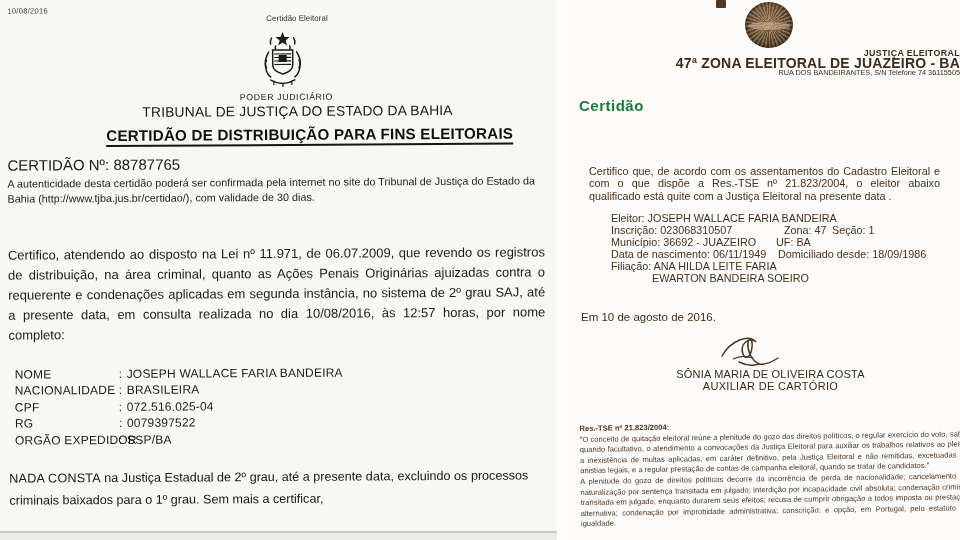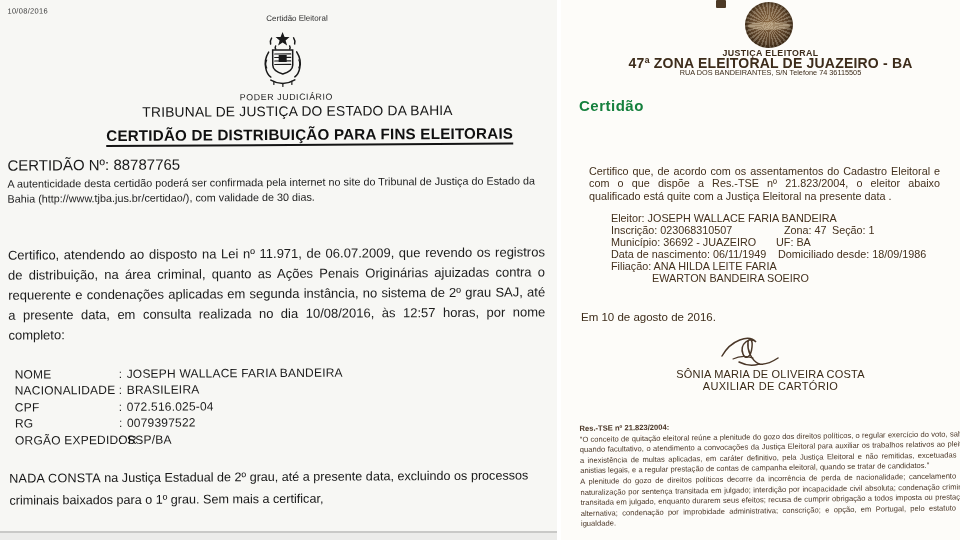--- a/index.html
+++ b/index.html
@@ -42,21 +42,21 @@
     background: #fdfcf9; color: #44311f;
   }
   .r-artifact { position: absolute; left: 155px; top: 0; width: 10px; height: 8px; background: #4d3a26; border-radius: 1px; }
   .r-seal { position: absolute; left: 184px; top: 2px; width: 48px; height: 46px; border-radius: 50%;
             background:
               repeating-conic-gradient(rgba(245,236,216,0.28) 0deg 5deg, rgba(0,0,0,0) 5deg 11deg),
               radial-gradient(circle at 48% 42%, #8a6a45 0%, #6b4f33 38%, #4a3520 68%, #38270f 100%);
             box-shadow: inset 0 0 4px #2c1d0c; }
   .r-seal-band { position: absolute; left: 6%; right: 6%; top: 44%; height: 16%;
                  background: rgba(232,216,185,0.38); border-radius: 50%; }
-  .r-org { position: absolute; left: 20px; right: 0; top: 49px; text-align: center; color: #3d2c1b; }
+  .r-org { position: absolute; left: 20px; right: 0; top: 49px; text-align: right; color: #3d2c1b; }
   .r-org .o1 { font-size: 8.8px; font-weight: bold; letter-spacing: .4px; line-height: 9.6px; }
   .r-org .o2 { font-size: 14px; font-weight: bold; letter-spacing: .2px; line-height: 9.4px; }
   .r-org .o3 { font-size: 7.3px; line-height: 9px; }
   .r-title { position: absolute; left: 18px; right: 0; top: 97px; font-size: 15px; font-weight: bold; letter-spacing: .5px; color: #15803d; }
   .r-body { position: absolute; left: 28px; right: 20px; top: 165px; font-size: 10.8px; line-height: 12.3px; text-align: justify; color: #43301d; }
   .r-voter { position: absolute; left: 50px; right: 10px; top: 212px; font-size: 10.8px; color: #43301d; }
   .r-voter .vrow { position: relative; height: 12.1px; white-space: nowrap; }
   .r-voter .c2a { position: absolute; left: 173px; top: 0; }
   .r-voter .c3a { position: absolute; left: 221px; top: 0; }
   .r-voter .c2b { position: absolute; left: 165px; top: 0; }

